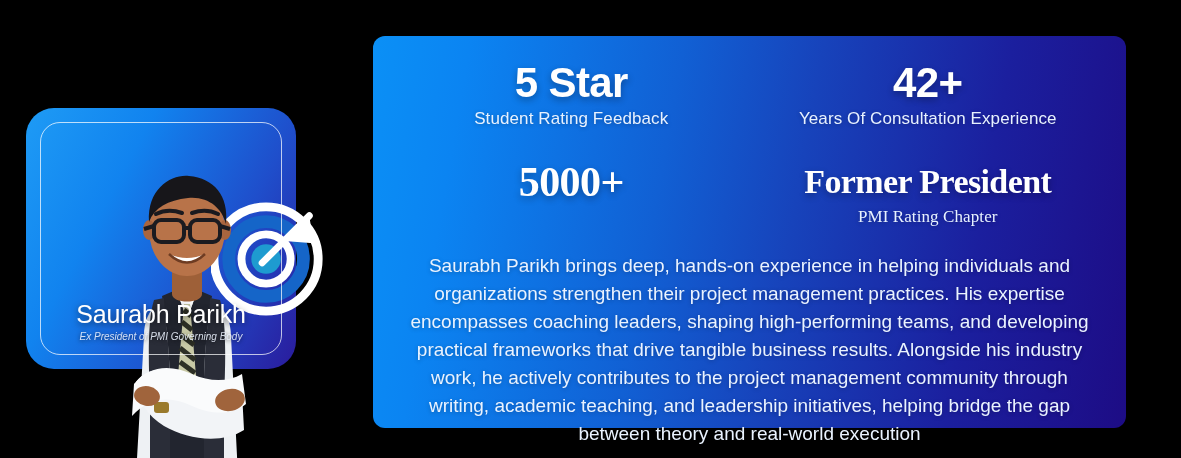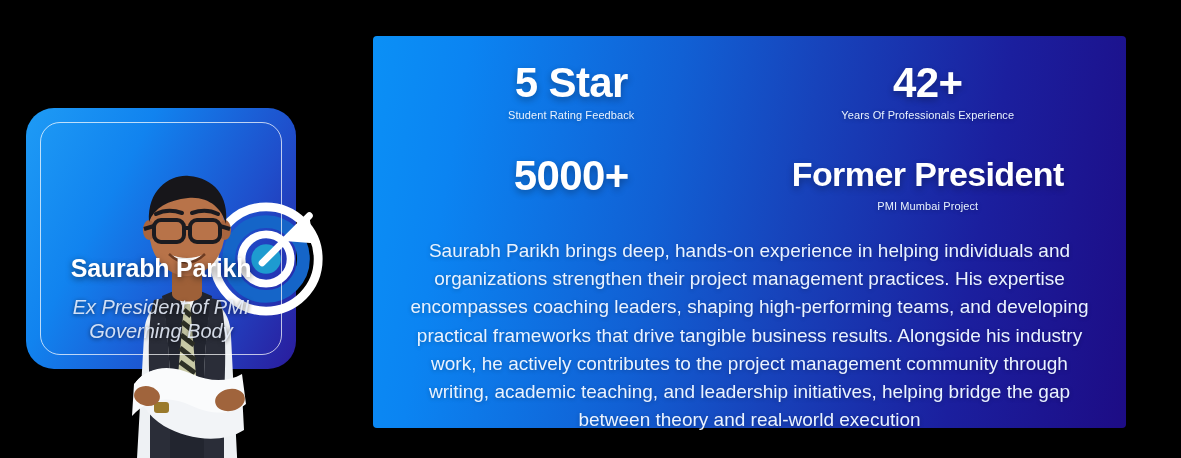--- a/index.html
+++ b/index.html
@@ -71,44 +71,44 @@
     position: absolute;
     left: 0;
     right: 0;
     bottom: 26px;
     text-align: center;
     z-index: 5;
     pointer-events: none;
   }
   .profile-name {
     font-size: 25px;
-    font-weight: bold;
+    font-weight: normal;
     color: #ffffff;
     letter-spacing: -0.2px;
     text-shadow: 0 2px 6px rgba(0,0,0,0.55);
     line-height: 1.1;
     text-align: center;
   }
   .profile-role {
-    margin-top: 13px;
-    font-size: 20px;
+    margin-top: 3px;
+    font-size: 10px;
     font-style: italic;
     color: rgba(236,242,255,0.88);
     text-shadow: 0 1px 4px rgba(0,0,0,0.6);
     line-height: 1.2;
   }
 
   
   .stats-card {
     position: absolute;
     left: 373px;
     top: 36px;
     width: 753px;
     height: 392px;
-    border-radius: 4px;
+    border-radius: 12px;
     background: linear-gradient(100deg,
         #0b90f6 0%,
         #0b84f2 12%,
         #1160d4 38%,
         #1743bb 55%,
         #1b1f9e 78%,
         #1d0c85 100%);
     box-shadow: 0 12px 30px rgba(0,0,0,0.5);
     padding: 0;
     box-sizing: border-box;
@@ -119,36 +119,37 @@
     grid-template-columns: 1fr 1fr;
     column-gap: 20px;
     padding: 24px 30px 0 30px;
   }
   .stat-cell {
     text-align: center;
     padding-bottom: 4px;
   }
   .stat-cell.row2 {
     padding-top: 26px;
+    font-family: Liberation Serif, serif;
   }
   .stat-value {
     font-size: 42px;
     font-weight: bold;
     color: #ffffff;
     letter-spacing: -0.6px;
     line-height: 1.08;
     text-shadow: 0 3px 7px rgba(0,0,0,0.30);
   }
   .stat-value.small {
     font-size: 34px;
     line-height: 1.28;
   }
   .stat-label {
     margin-top: 4px;
-    font-size: 11px;
+    font-size: 17px;
     font-weight: normal;
     color: #e8f2ff;
     letter-spacing: 0.1px;
     line-height: 1.2;
     text-shadow: 0 1px 4px rgba(0,0,0,0.25);
   }
 
   .bio {
     margin: 20px 34px 0 34px;
     text-align: center;
@@ -238,30 +239,30 @@
 
     <div class="stats-grid">
 
       <div class="stat-cell">
         <div class="stat-value">5 Star</div>
         <div class="stat-label">Student Rating Feedback</div>
       </div>
 
       <div class="stat-cell">
         <div class="stat-value">42+</div>
-        <div class="stat-label">Years Of Professionals Experience</div>
+        <div class="stat-label">Years Of Consultation Experience</div>
       </div>
 
       <div class="stat-cell row2">
         <div class="stat-value">5000+</div>
       </div>
 
       <div class="stat-cell row2">
         <div class="stat-value small">Former President</div>
-        <div class="stat-label">PMI Mumbai Project</div>
+        <div class="stat-label">PMI Rating Chapter</div>
       </div>
 
     </div>
 
     <div class="bio">Saurabh Parikh brings deep, hands-on experience in helping individuals and organizations strengthen their project management practices. His expertise encompasses coaching leaders, shaping high-performing teams, and developing practical frameworks that drive tangible business results. Alongside his industry work, he actively contributes to the project management community through writing, academic teaching, and leadership initiatives, helping bridge the gap between theory and real-world execution</div>
   </div>
 
 </div>
 
 </body></html>

